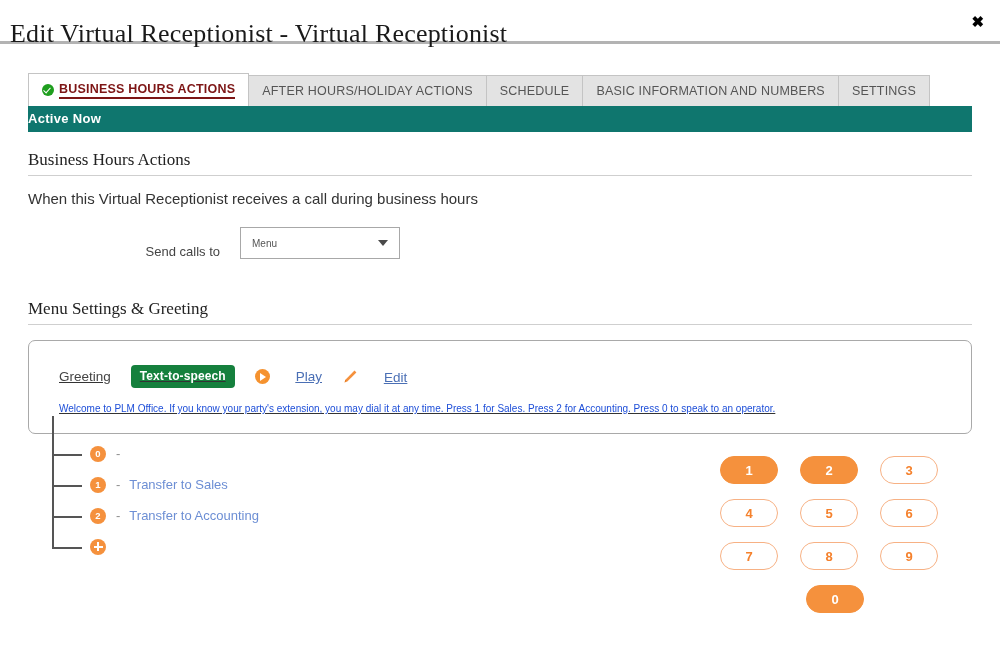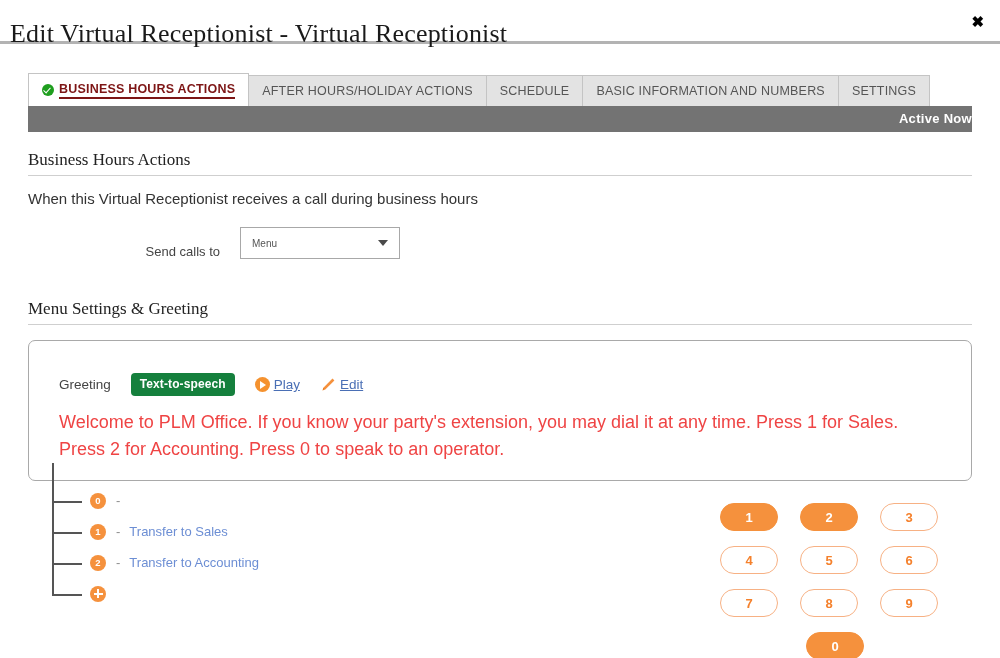--- a/index.html
+++ b/index.html
@@ -108,23 +108,23 @@
     width: 3px;
     height: 6px;
     border: solid #ffffff;
     border-width: 0 1.6px 1.6px 0;
     transform: rotate(42deg);
   }
 
   
   .active-bar {
     margin: 0 28px 0 28px;
-    background: #737373;
+    background: #0f766e;
     color: #ffffff;
-    text-align: right;
+    text-align: left;
     font-size: 13px;
     font-weight: bold;
     padding: 5px 0 6px 0;
     letter-spacing: 0.3px;
     position: relative;
     z-index: 2;
   }
 
   
   .section {
@@ -190,22 +190,23 @@
     font-size: 12.8px;
     line-height: 1.55;
     color: #4d4637;
   }
 
   
   .greeting-card {
     margin: 15px 28px 0 28px;
     border: 1px solid #a9a9a9;
     border-radius: 7px;
-    padding: 32px 18px 17px 30px;
-    box-sizing: border-box;
+    padding: 24px 18px 17px 30px;
+    box-sizing: border-box;
+    text-decoration: underline;
   }
   .greeting-head {
     display: flex;
     align-items: center;
     gap: 20px;
   }
   .greeting-label {
     font-size: 13.5px;
     color: #444444;
   }
@@ -213,22 +214,22 @@
     background: #15803d;
     color: #ffffff;
     font-size: 12px;
     font-weight: bold;
     border-radius: 4px;
     padding: 4px 9px 5px 9px;
     letter-spacing: 0.1px;
   }
   .icon-link {
     display: flex;
-    align-items: flex-start;
-    gap: 4px;
+    align-items: flex-end;
+    gap: 26px;
     cursor: pointer;
   }
   .icon-link .link-text {
     color: #4a6fb5;
     font-size: 13.5px;
     text-decoration: underline;
   }
   .play-icon {
     width: 15px;
     height: 15px;
@@ -245,23 +246,23 @@
     border-left: 6px solid #ffffff;
     border-top: 4px solid transparent;
     border-bottom: 4px solid transparent;
   }
   .pencil-icon {
     width: 16px;
     height: 16px;
     flex: 0 0 auto;
   }
   .greeting-body {
-    font-size: 18px;
+    font-size: 10px;
     line-height: 1.5;
-    color: #ef4444;
+    color: #1d4ed8;
     margin-top: 13px;
     max-width: 880px;
   }
 
   
   .lower {
     display: flex;
     margin: 0 28px;
     position: relative;
   }

